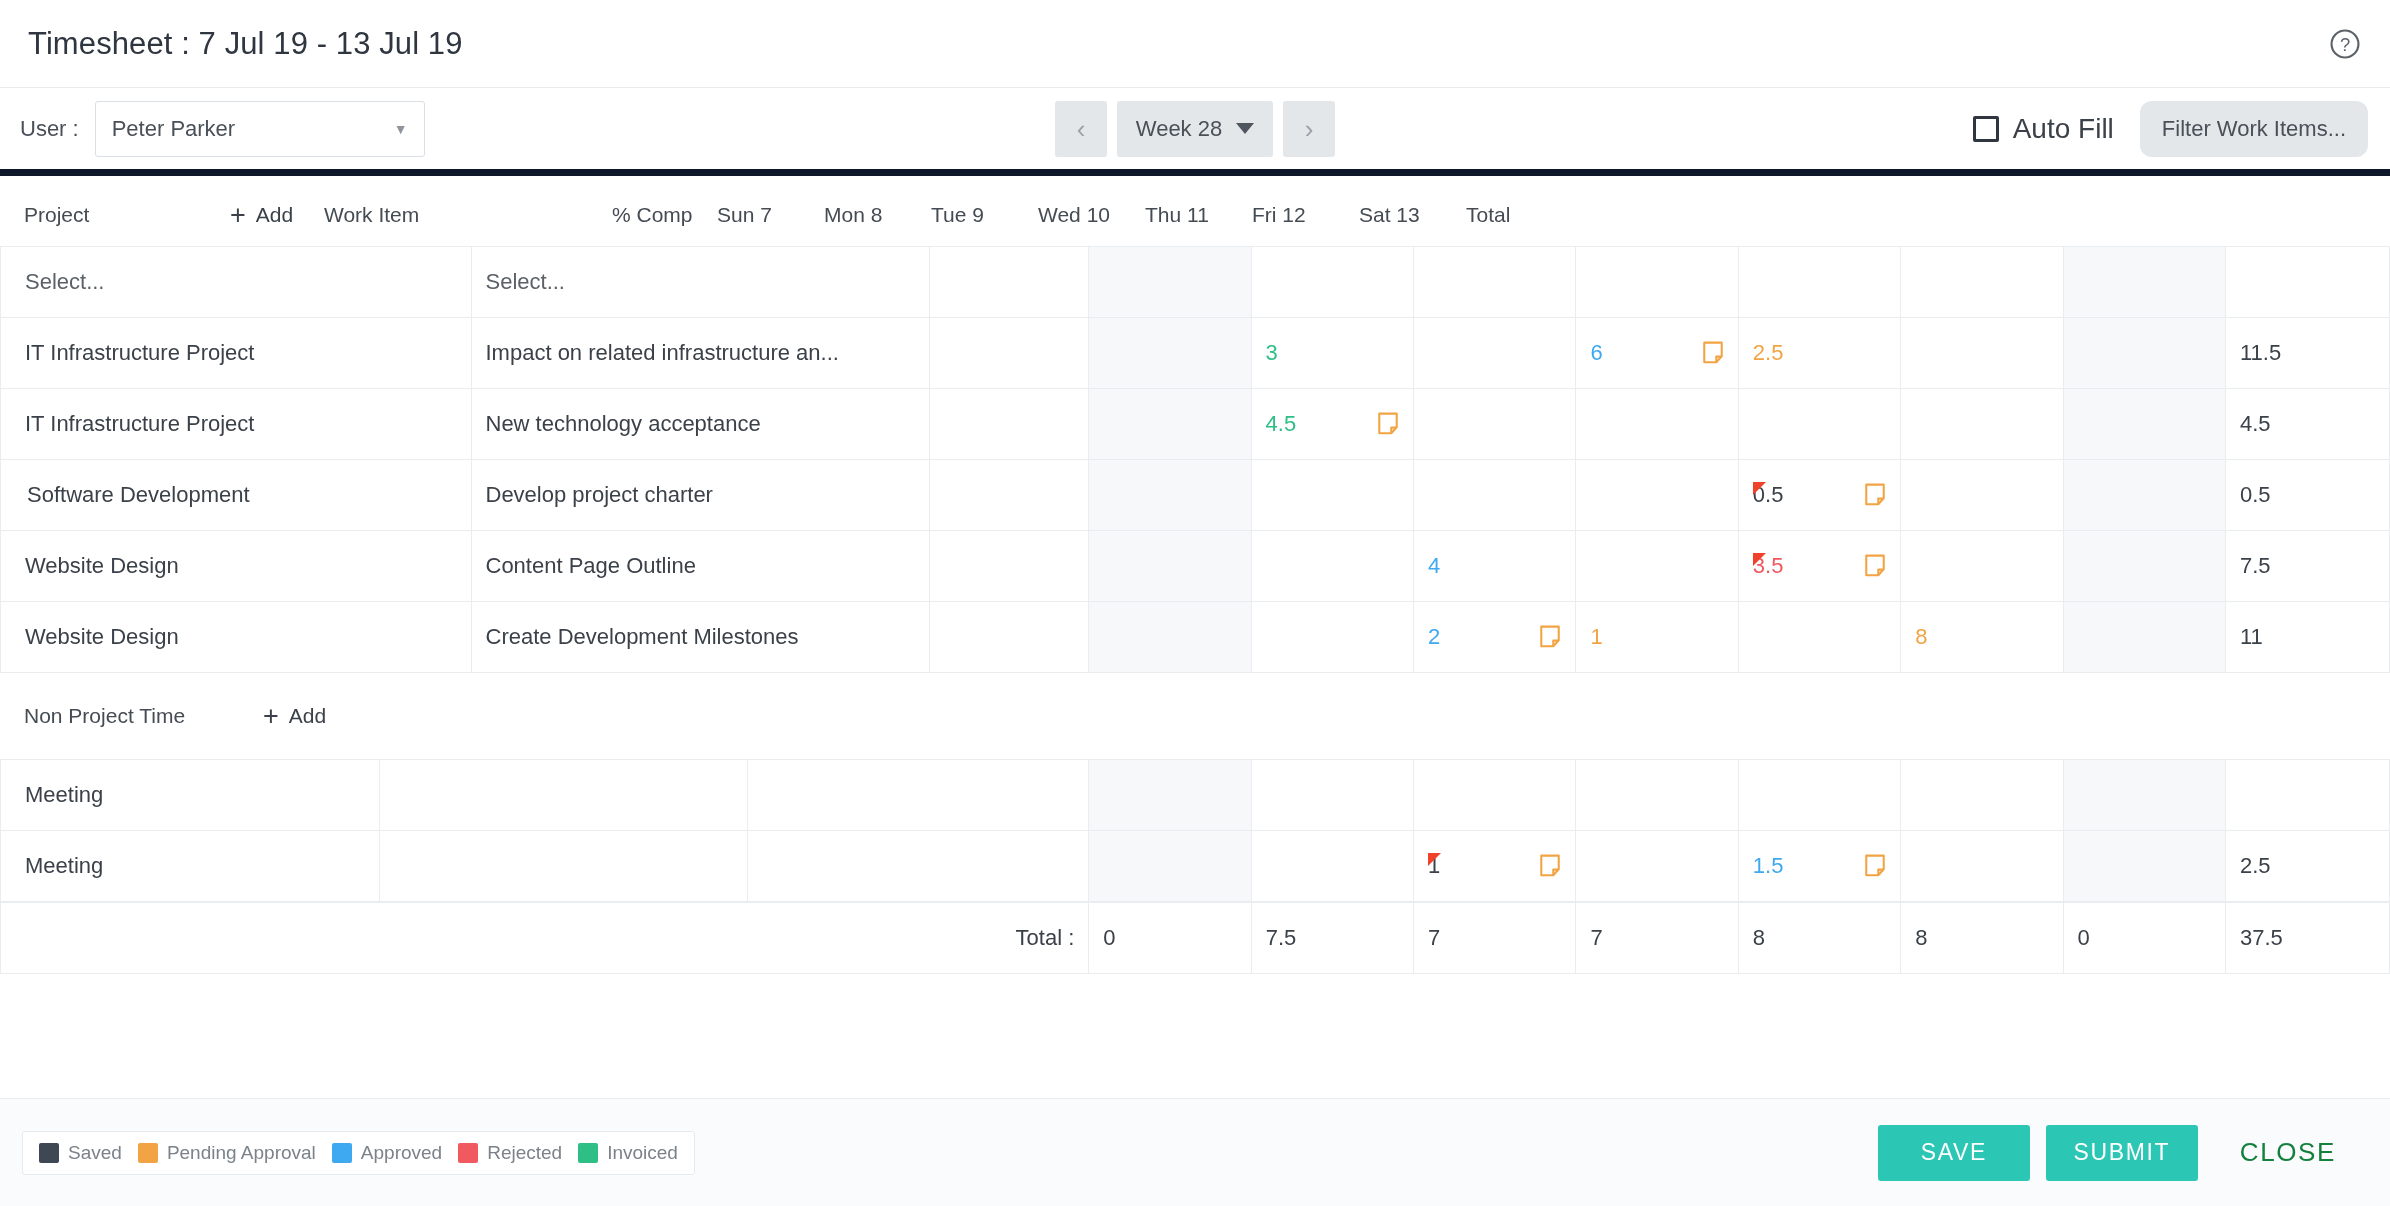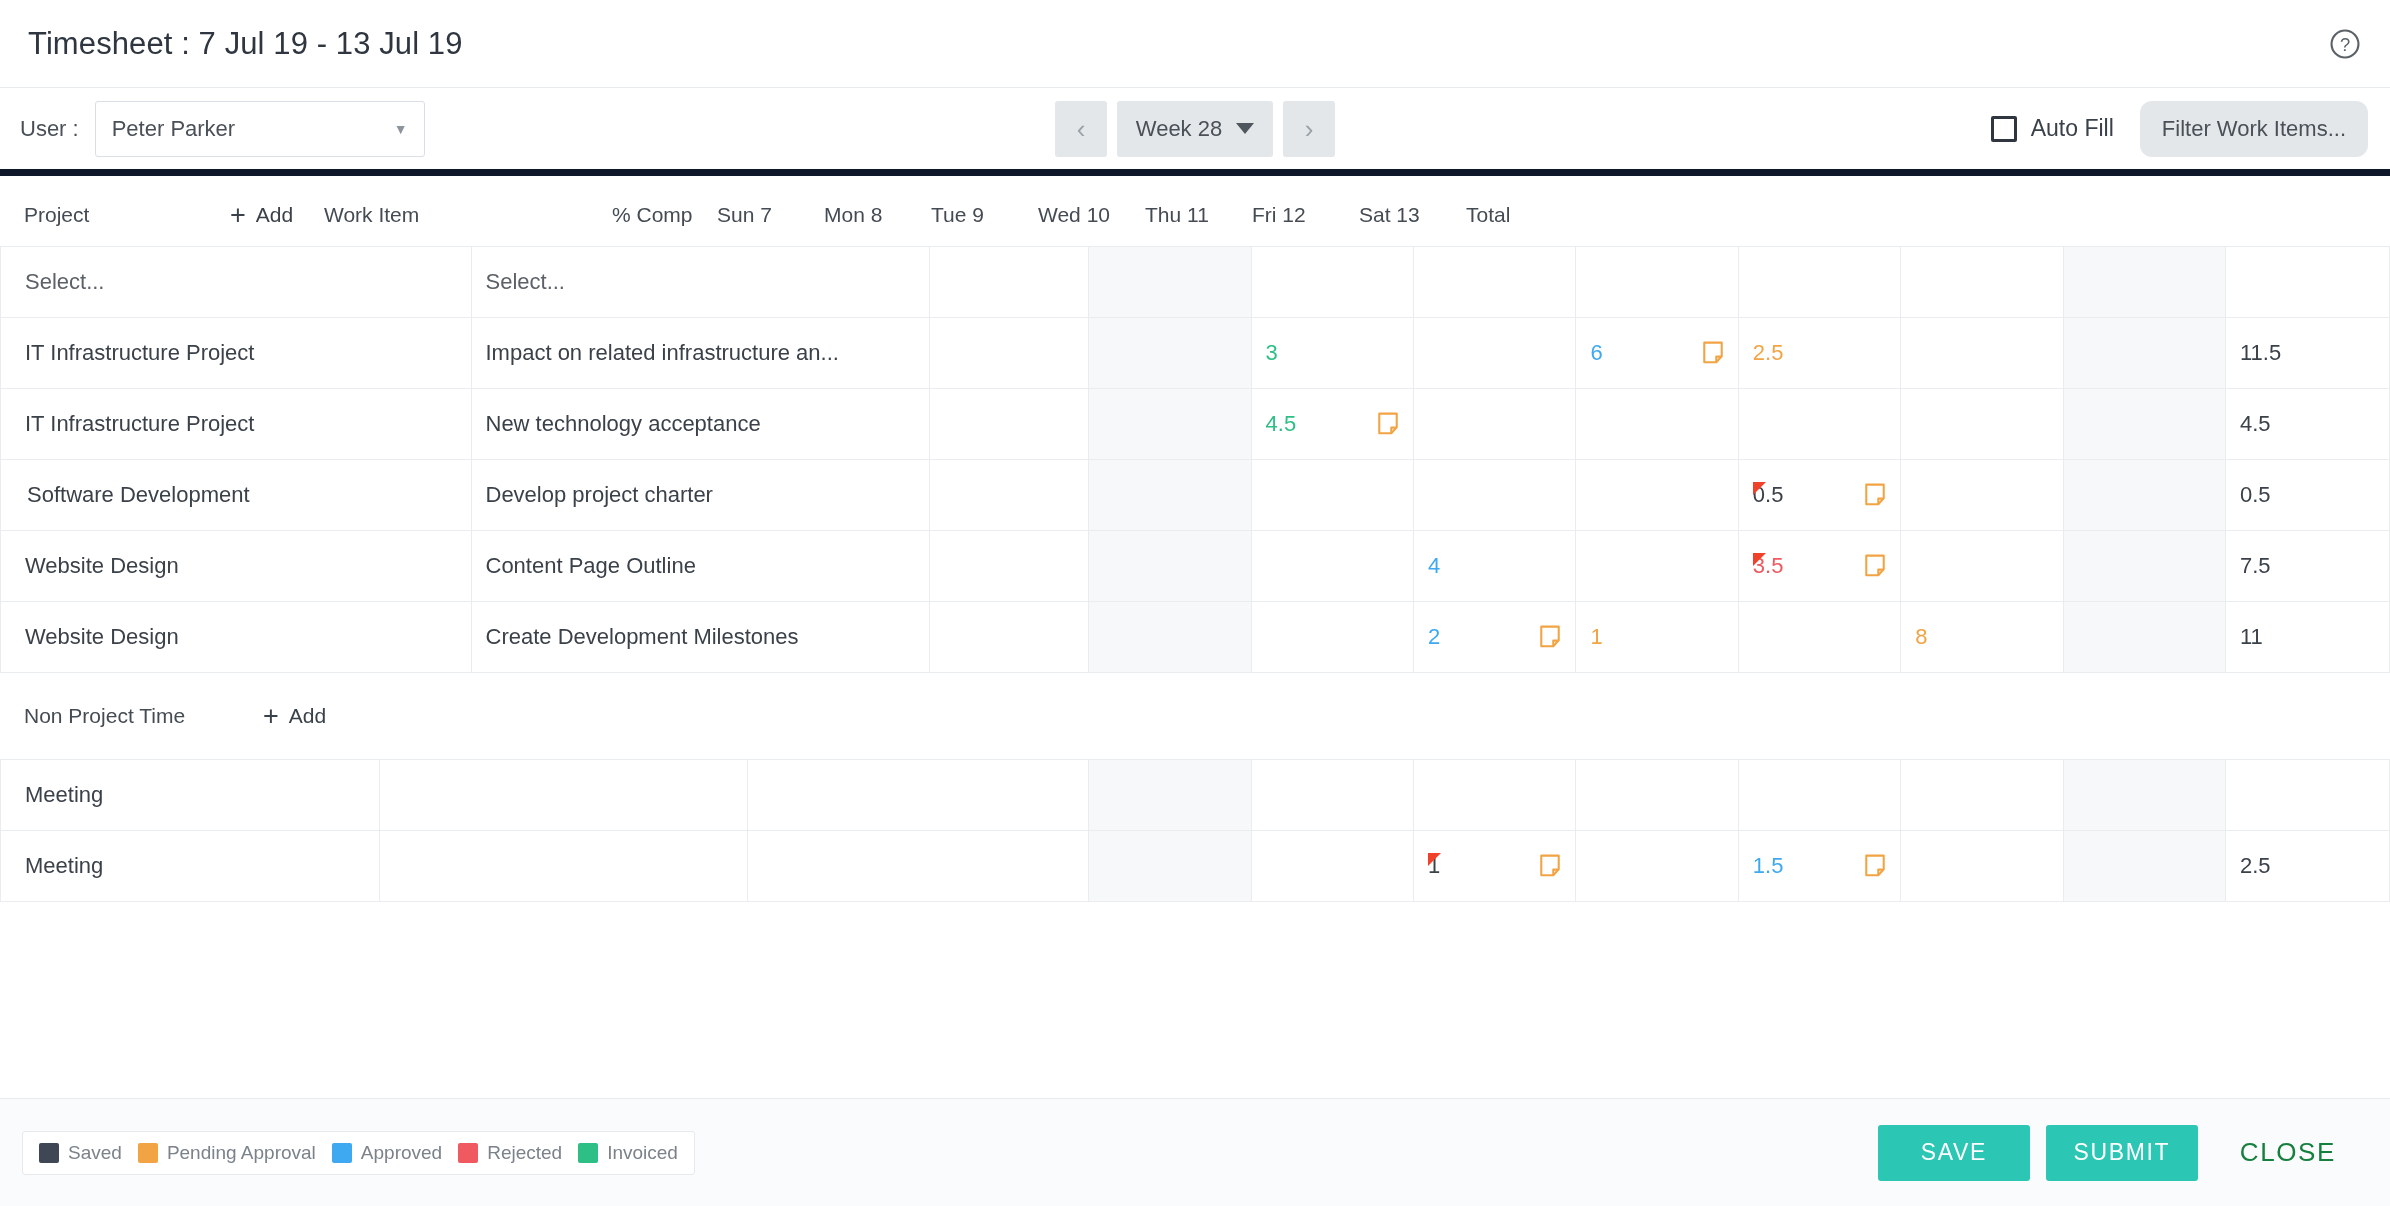--- a/index.html
+++ b/index.html
@@ -50,21 +50,21 @@
   .weekbtn {
     min-width: 156px; height: 56px; background:#e3e7ea; border:none; border-radius:3px;
     display:flex; align-items:center; justify-content:center; gap: 14px;
     font-size: 22px; color:#4a5058; cursor:pointer;
   }
   .weekbtn .tri { width:0;height:0;border-left:9px solid transparent;border-right:9px solid transparent;border-top:11px solid #50565e; }
 
   .right-tools { margin-left:auto; display:flex; align-items:center; gap: 0; }
   .autofill { display:flex; align-items:center; gap: 14px; margin-right: 26px; cursor:pointer; }
   .cbox { width: 26px; height: 26px; border: 3px solid #2f3640; border-radius: 2px; background:#fff; }
-  .autofill span { font-size: 23px; color: #3b4149; }
+  .autofill span { font-size: 28px; color: #3b4149; }
   .filterbtn {
     height: 56px; background:#e3e7ea; border:none; border-radius:12px;
     padding: 0 22px; font-size: 22px; color:#4a5058; cursor:pointer;
     display:flex;align-items:center;
   }
 
   
   .grid-head {
     display: flex; align-items: center; height: 70px;
     padding-top: 8px;
@@ -591,20 +591,46 @@
           <td class="weekend">
             <div class="cellval">
               <span class="val "></span>
             </div>
           </td>
           <td class="last">2.5</td>
         </tr>
       </tbody>
   </table>
 
+  <table class="tsheet">
+    <colgroup>
+      <col style="width:717px">
+        <col style="width:107px">
+        <col style="width:107px">
+        <col style="width:107px">
+      <col style="width:107px">
+        <col style="width:107px">
+        <col style="width:107px">
+        <col style="width:107px">
+        <col style="width:108px">
+    </colgroup>
+    <tbody>
+        <tr class="totrow" id="totals-row">
+          <td class="totlabel">Total :</td>
+          <td>0</td>
+          <td>7.5</td>
+          <td>7</td>
+          <td>7</td>
+          <td>8</td>
+          <td>8</td>
+          <td>0</td>
+          <td>37.5</td>
+        </tr>
+      </tbody>
+  </table>
 
   <div class="footer">
     <div class="legend" id="legend">
         <div class="lg">
           <span class="sw" style="background:#3e4753"></span>
           <span class="lbl">Saved</span>
         </div>
         <div class="lg">
           <span class="sw" style="background:#f2a444"></span>
           <span class="lbl">Pending Approval</span>

